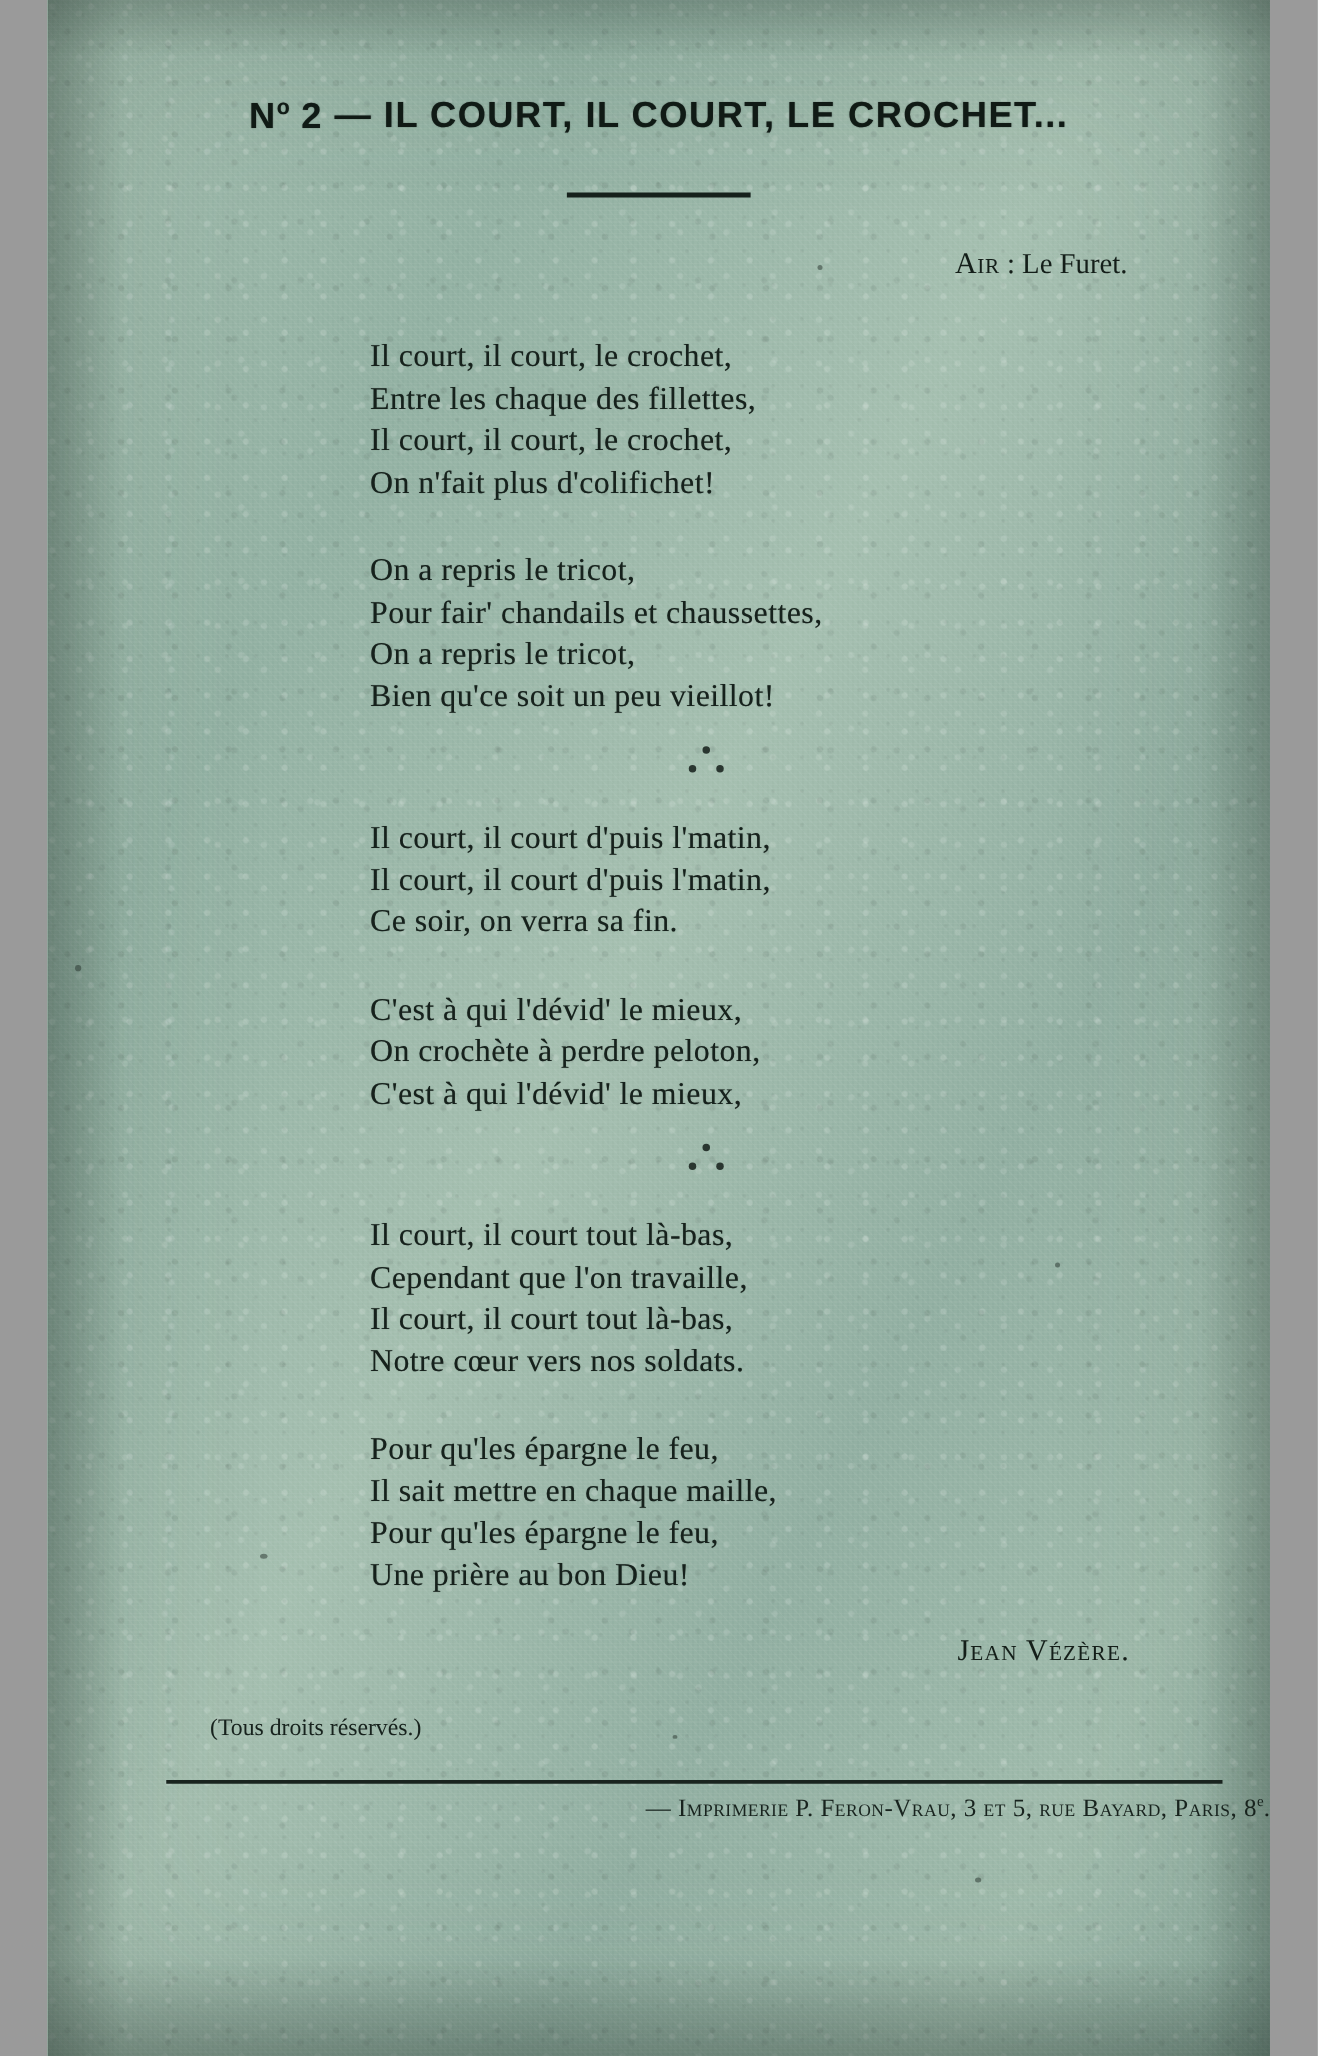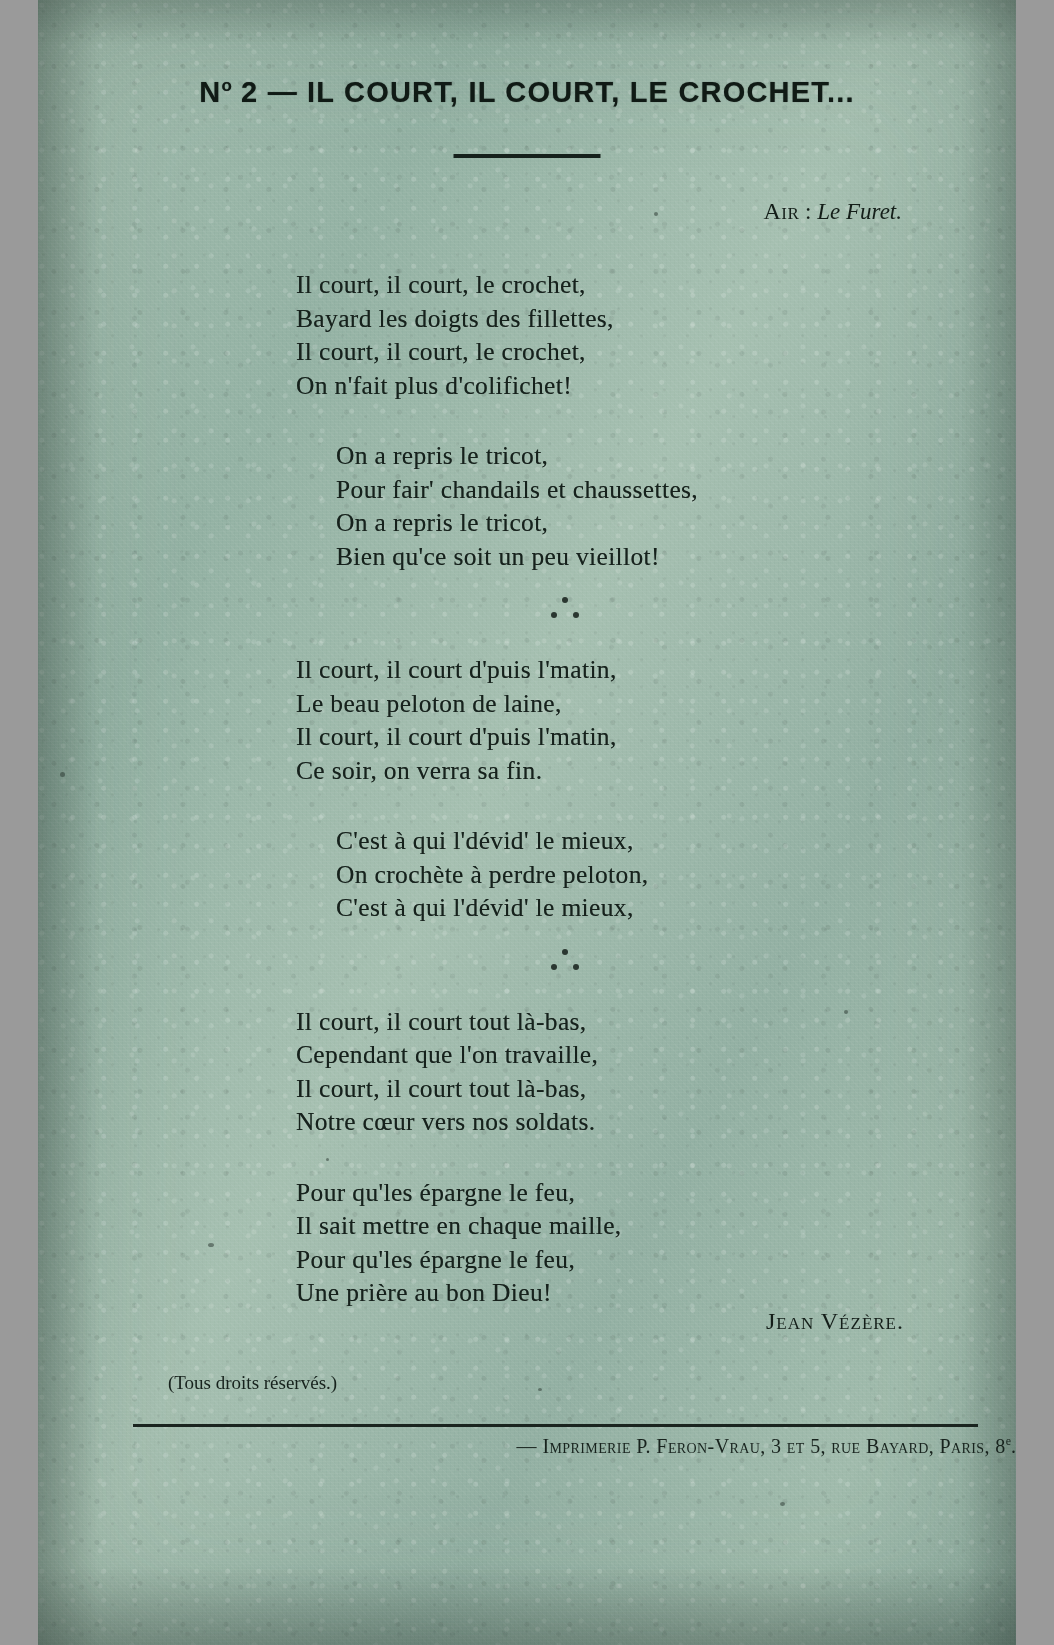--- a/index.html
+++ b/index.html
@@ -102,37 +102,35 @@
     font-size: 23px;
     color: #141e19;
     white-space: nowrap;
   }
   .air .sc {
     font-variant: small-caps;
     font-size: 24px;
     letter-spacing: 0.5px;
   }
   .air .tune {
-    font-style: italic;
   }
 
   
   .verses {
     position: absolute;
     top: 268px;
     left: 258px;
     width: 640px;
   }
 
   .stanza {
     margin: 0 0 37px 0;
   }
   .stanza.gap-after {
     margin-bottom: 24px;
-    margin-left: 40px;
   }
 
   .line {
     font-size: 25.5px;
     line-height: 33.5px;
     letter-spacing: 0.35px;
     white-space: nowrap;
     color: #16211c;
     text-shadow: 0 0 0.6px rgba(22,33,28,0.5);
   }
@@ -227,21 +225,21 @@
     <div class="title"><span>N<span class="num-sup">o</span><span> 2 </span></span><span>— IL COURT, IL COURT, LE CROCHET...</span></div>
 
     <div class="rule-short"></div>
 
     <div class="air"><span class="sc">Air</span><span> : </span><span class="tune">Le Furet.</span></div>
 
     <div class="verses">
 
       <div class="stanza">
         <div class="line">Il court, il court, le crochet,</div>
-        <div class="line">Bayard les doigts des fillettes,</div>
+        <div class="line">Entre les chaque des fillettes,</div>
         <div class="line">Il court, il court, le crochet,</div>
         <div class="line">On n'fait plus d'colifichet!</div>
       </div>
 
       <div class="stanza gap-after">
         <div class="line">On a repris le tricot,</div>
         <div class="line">Pour fair' chandails et chaussettes,</div>
         <div class="line">On a repris le tricot,</div>
         <div class="line">Bien qu'ce soit un peu vieillot!</div>
       </div>
@@ -249,21 +247,20 @@
       <div class="divider">
         <span class="asterism">
           <i class="top"></i>
             <i class="bl"></i>
             <i class="br"></i>
         </span>
       </div>
 
       <div class="stanza">
         <div class="line">Il court, il court d'puis l'matin,</div>
-        <div class="line">Le beau peloton de laine,</div>
         <div class="line">Il court, il court d'puis l'matin,</div>
         <div class="line">Ce soir, on verra sa fin.</div>
       </div>
 
       <div class="stanza gap-after">
         <div class="line">C'est à qui l'dévid' le mieux,</div>
         <div class="line">On crochète à perdre peloton,</div>
         <div class="line">C'est à qui l'dévid' le mieux,</div>
       </div>
 

